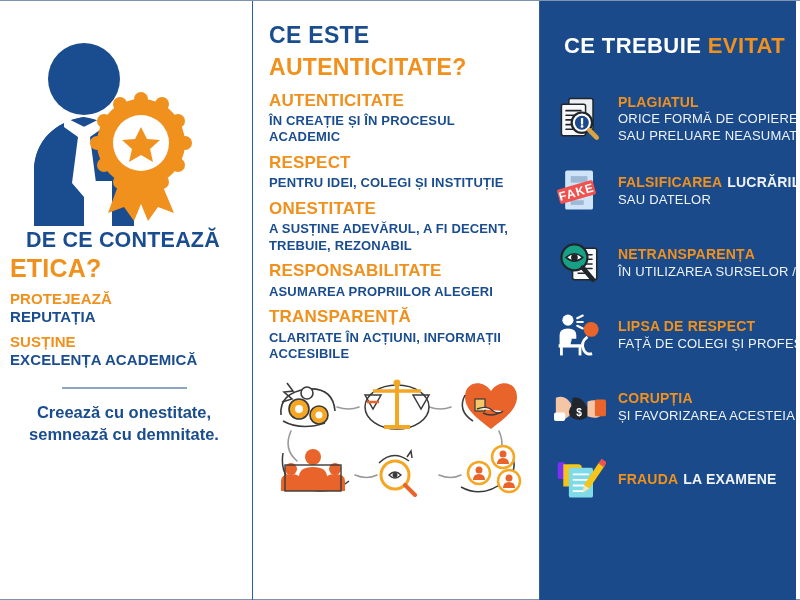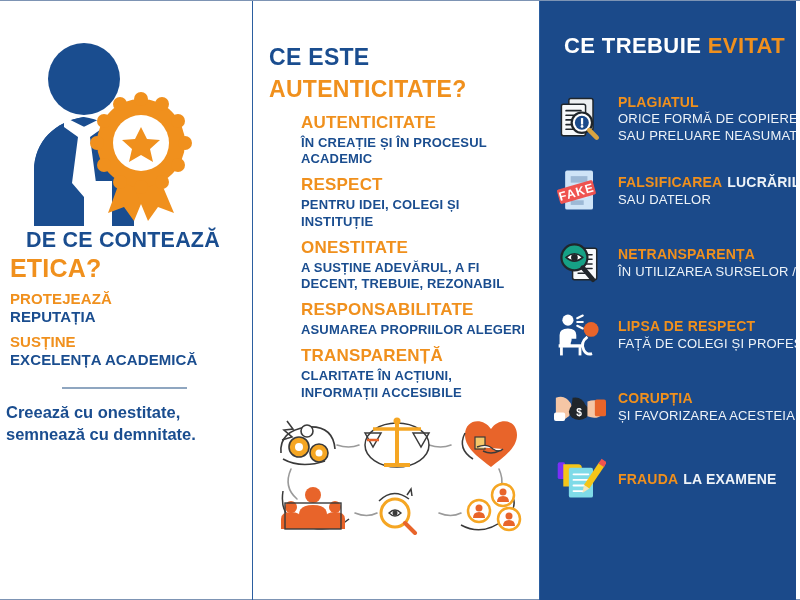--- a/index.html
+++ b/index.html
@@ -42,41 +42,41 @@
   }
   .why-val {
     color: #1a4d8f; font-size: 15px; font-weight: 700;
     letter-spacing: .1px; line-height: 1.2;
   }
   .divider-rule {
     width: 125px; height: 2px; background: #8fa6c0;
     margin: 11px auto 0 auto;
   }
   .tagline {
-    margin-top: 12px; 
+    margin-top: 12px; text-align: center;
     color: #1a4d8f; font-size: 16.5px; font-weight: 600;
     line-height: 1.35;
   }
 
   
   .col-mid {
     position: absolute; left: 253px; top: 0;
     width: 287px; height: 600px;
-    padding: 44px 12px 8px 16px;
+    padding: 22px 12px 8px 16px;
     border-right: 1.6px solid #2b5ea0;
   }
   .mid-title {
     color: #1a4d8f; font-size: 23px; font-weight: 700;
     letter-spacing: .3px; line-height: 1.1;
   }
   .mid-title-accent {
     color: #f0901d; font-size: 23px; font-weight: 700;
     letter-spacing: .3px; line-height: 1.1; margin: 7px 0 9px 0;
   }
-  .mid-item { margin-bottom: 6px; margin-left: 32px; }
+  .mid-item { margin-bottom: 6px; }
   .mid-key {
     color: #f0901d; font-size: 17px; font-weight: 700;
     letter-spacing: .2px; line-height: 1.25;
   }
   .mid-val {
     color: #1a4d8f; font-size: 13px; font-weight: 700;
     letter-spacing: .15px; line-height: 1.28; margin-top: 2px;
   }
   .cycle-wrap {
     margin-top: 6px; width: 258px; height: 128px;

